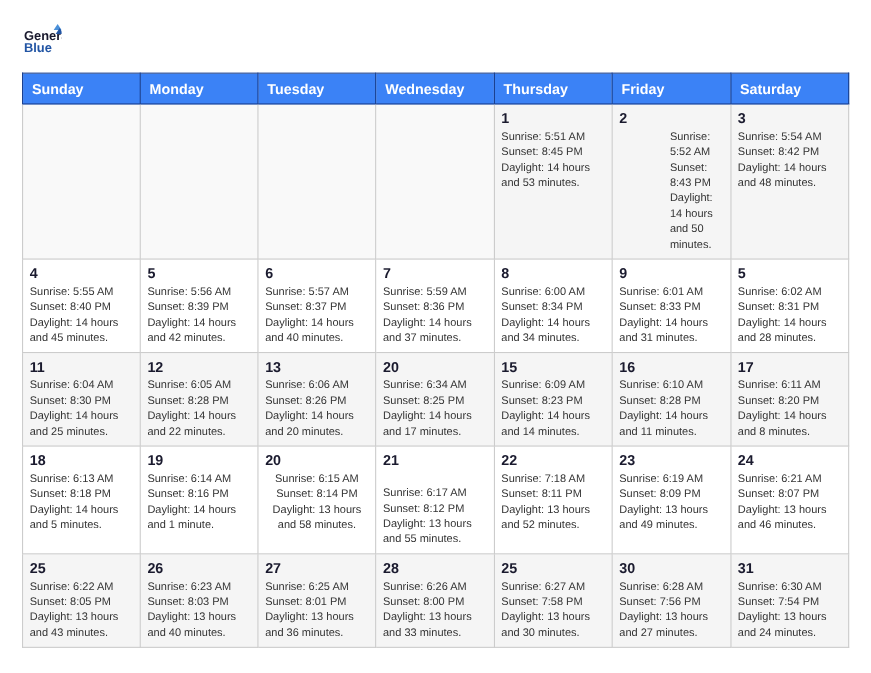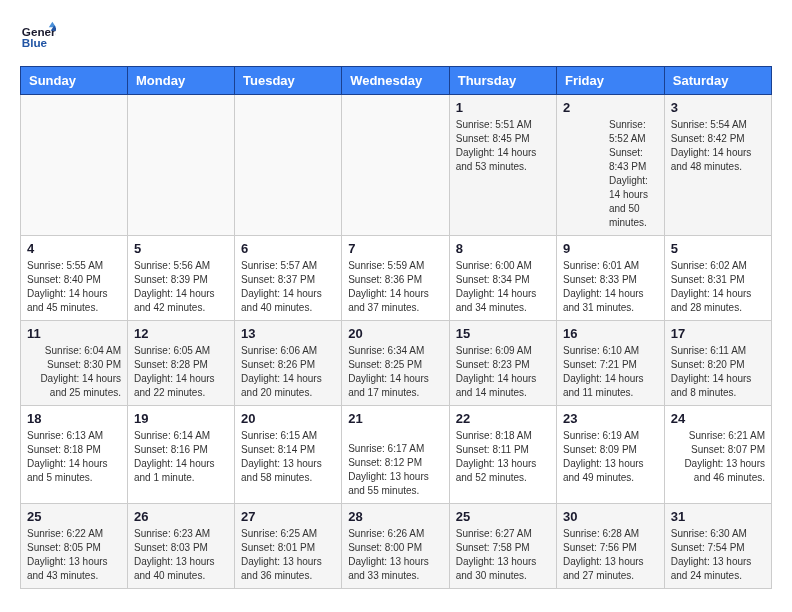--- a/index.html
+++ b/index.html
@@ -189,21 +189,21 @@
           <div class="day-number">5</div>
           <div class="day-info" style="white-space: pre-line;">Sunrise: 6:02 AM
 Sunset: 8:31 PM
 Daylight: 14 hours
 and 28 minutes.</div>
         </td>
       </tr>
       <tr>
         <td>
           <div class="day-number">11</div>
-          <div class="day-info" style="white-space: pre-line; text-align: right;">Sunrise: 6:04 AM
+          <div class="day-info" style="white-space: pre-line;">Sunrise: 6:04 AM
 Sunset: 8:30 PM
 Daylight: 14 hours
 and 25 minutes.</div>
         </td>
         <td>
           <div class="day-number">12</div>
           <div class="day-info" style="white-space: pre-line;">Sunrise: 6:05 AM
 Sunset: 8:28 PM
 Daylight: 14 hours
 and 22 minutes.</div>
@@ -225,21 +225,21 @@
         <td>
           <div class="day-number">15</div>
           <div class="day-info" style="white-space: pre-line;">Sunrise: 6:09 AM
 Sunset: 8:23 PM
 Daylight: 14 hours
 and 14 minutes.</div>
         </td>
         <td>
           <div class="day-number">16</div>
           <div class="day-info" style="white-space: pre-line;">Sunrise: 6:10 AM
-Sunset: 7:21 PM
+Sunset: 8:28 PM
 Daylight: 14 hours
 and 11 minutes.</div>
         </td>
         <td>
           <div class="day-number">17</div>
           <div class="day-info" style="white-space: pre-line;">Sunrise: 6:11 AM
 Sunset: 8:20 PM
 Daylight: 14 hours
 and 8 minutes.</div>
         </td>
@@ -254,49 +254,49 @@
         </td>
         <td>
           <div class="day-number">19</div>
           <div class="day-info" style="white-space: pre-line;">Sunrise: 6:14 AM
 Sunset: 8:16 PM
 Daylight: 14 hours
 and 1 minute.</div>
         </td>
         <td>
           <div class="day-number">20</div>
-          <div class="day-info" style="white-space: pre-line;">Sunrise: 6:15 AM
+          <div class="day-info" style="white-space: pre-line; text-align: center;">Sunrise: 6:15 AM
 Sunset: 8:14 PM
 Daylight: 13 hours
 and 58 minutes.</div>
         </td>
         <td>
           <div class="day-number">21</div>
           <div class="day-info" style="white-space: pre-line; margin-top: 16px;">Sunrise: 6:17 AM
 Sunset: 8:12 PM
 Daylight: 13 hours
 and 55 minutes.</div>
         </td>
         <td>
           <div class="day-number">22</div>
-          <div class="day-info" style="white-space: pre-line;">Sunrise: 8:18 AM
+          <div class="day-info" style="white-space: pre-line;">Sunrise: 7:18 AM
 Sunset: 8:11 PM
 Daylight: 13 hours
 and 52 minutes.</div>
         </td>
         <td>
           <div class="day-number">23</div>
           <div class="day-info" style="white-space: pre-line;">Sunrise: 6:19 AM
 Sunset: 8:09 PM
 Daylight: 13 hours
 and 49 minutes.</div>
         </td>
         <td>
           <div class="day-number">24</div>
-          <div class="day-info" style="white-space: pre-line; text-align: right;">Sunrise: 6:21 AM
+          <div class="day-info" style="white-space: pre-line;">Sunrise: 6:21 AM
 Sunset: 8:07 PM
 Daylight: 13 hours
 and 46 minutes.</div>
         </td>
       </tr>
       <tr>
         <td>
           <div class="day-number">25</div>
           <div class="day-info" style="white-space: pre-line;">Sunrise: 6:22 AM
 Sunset: 8:05 PM

